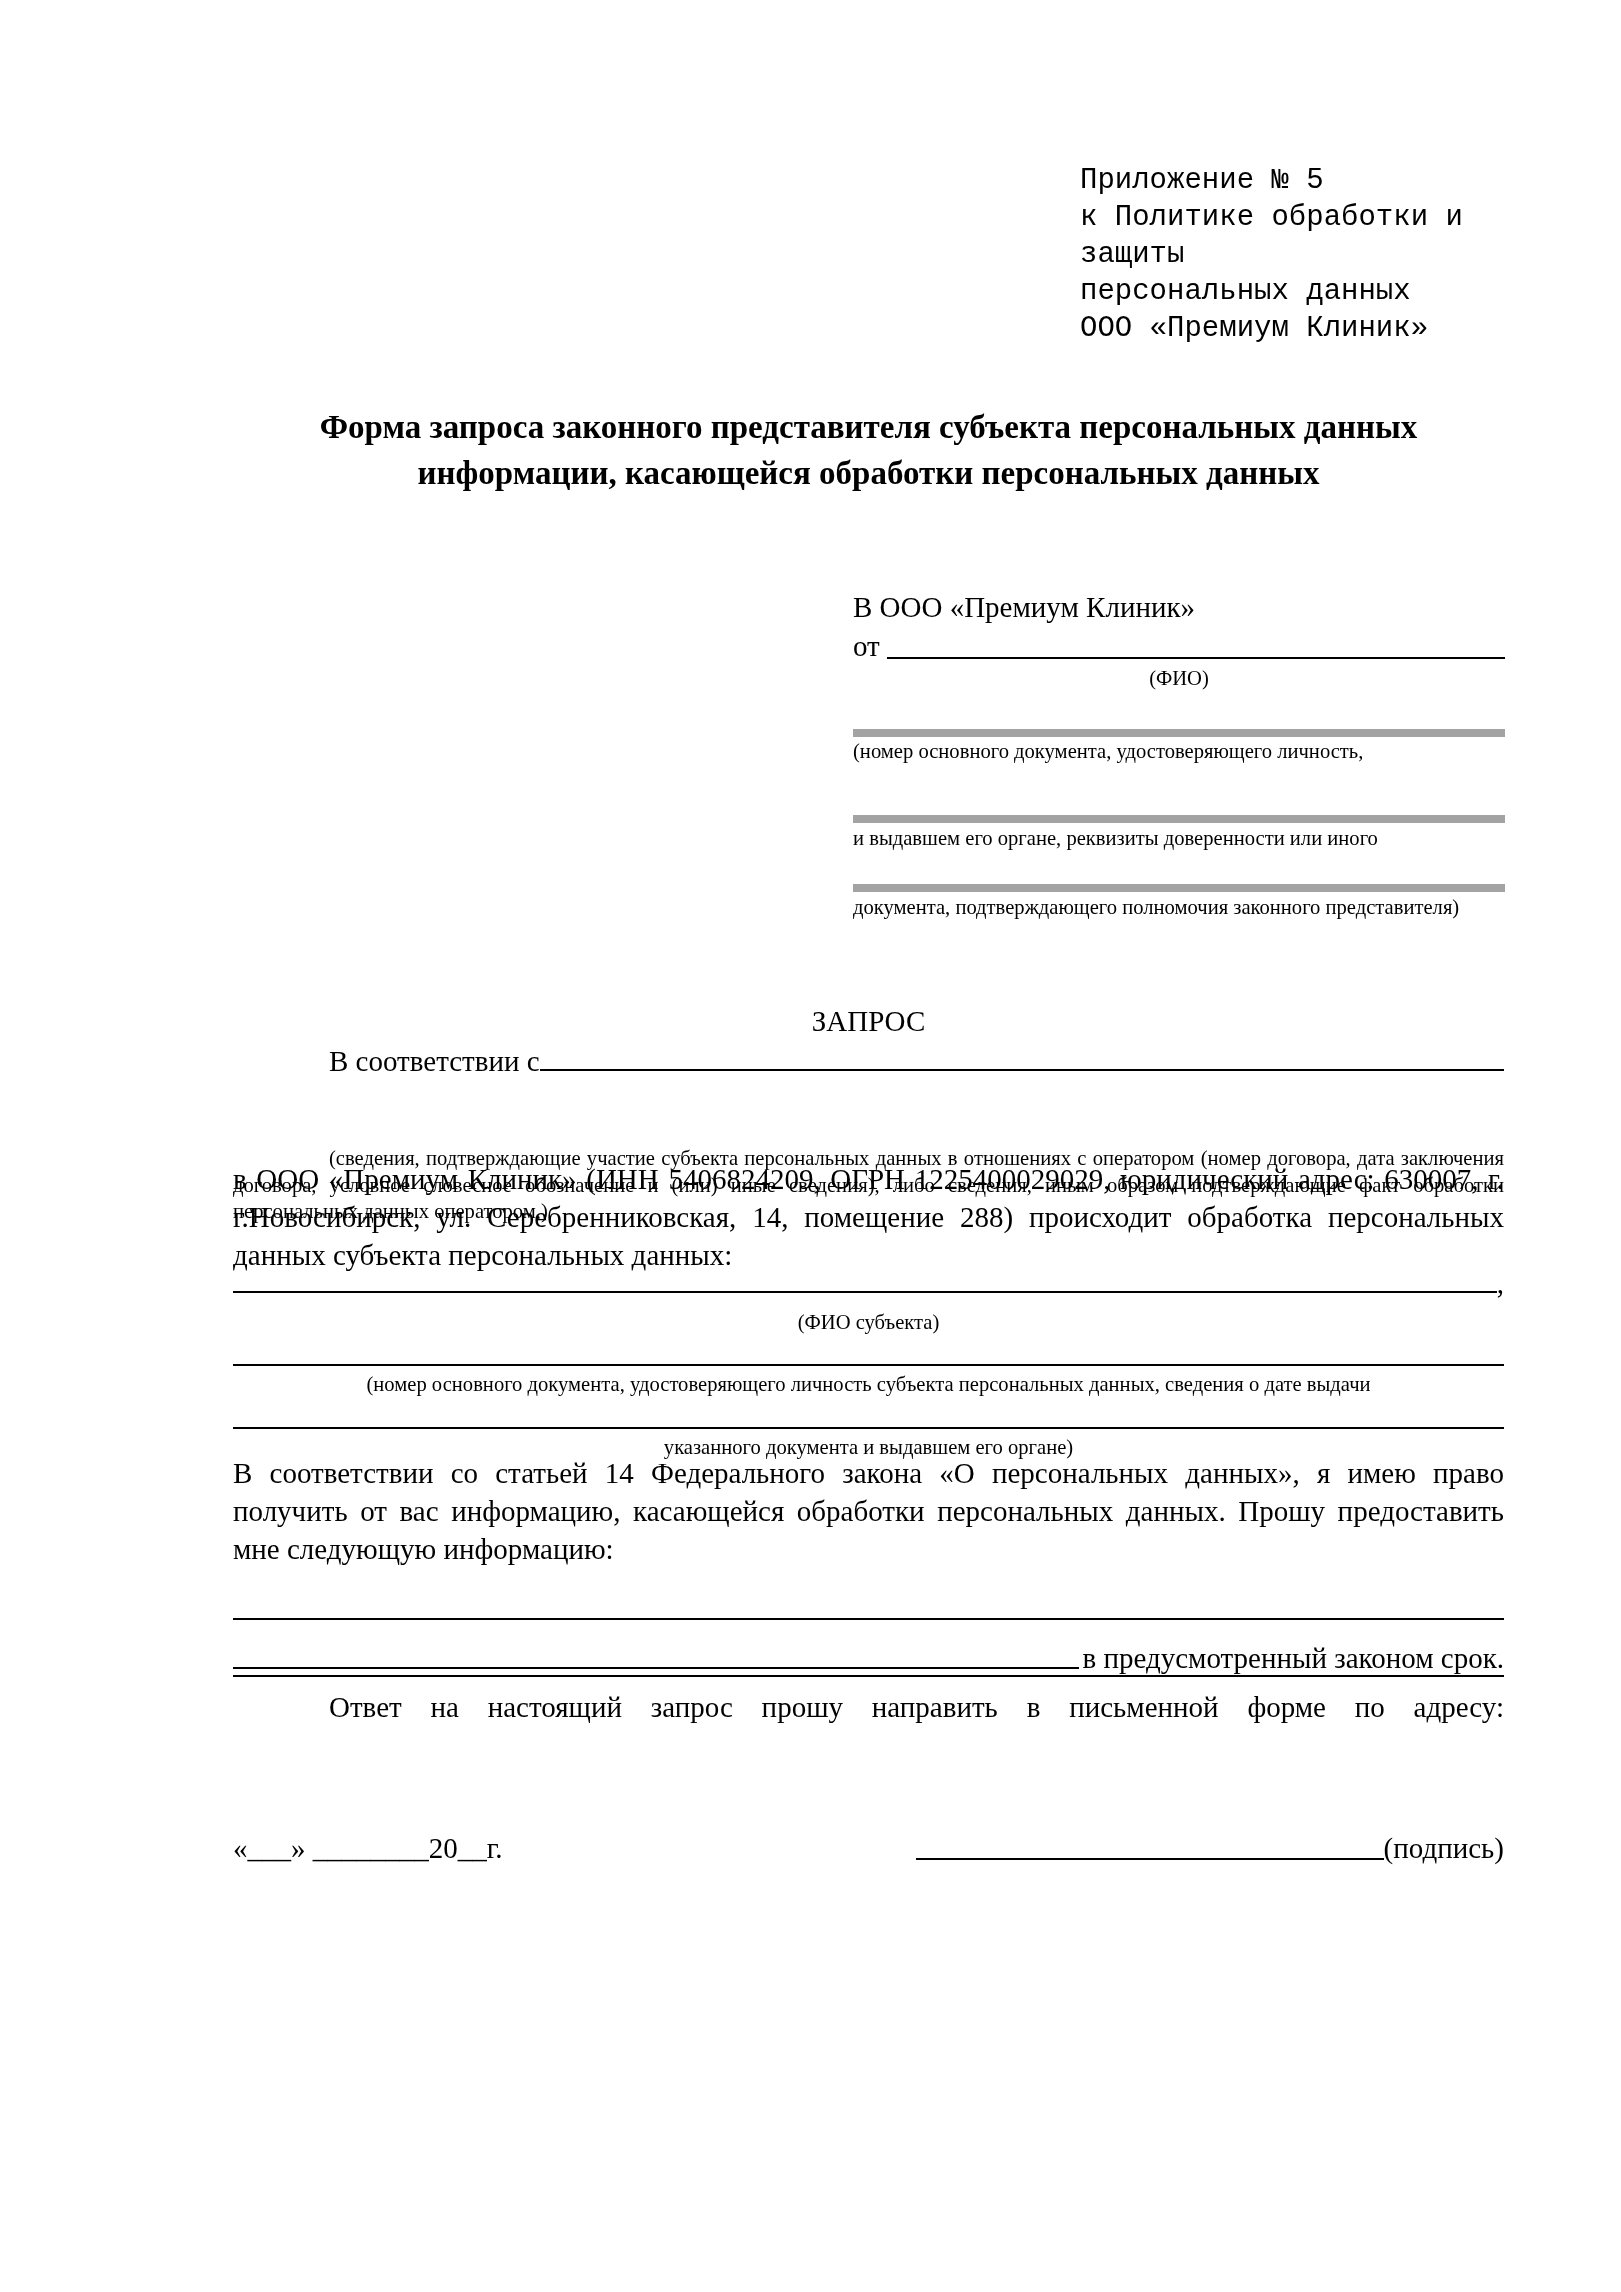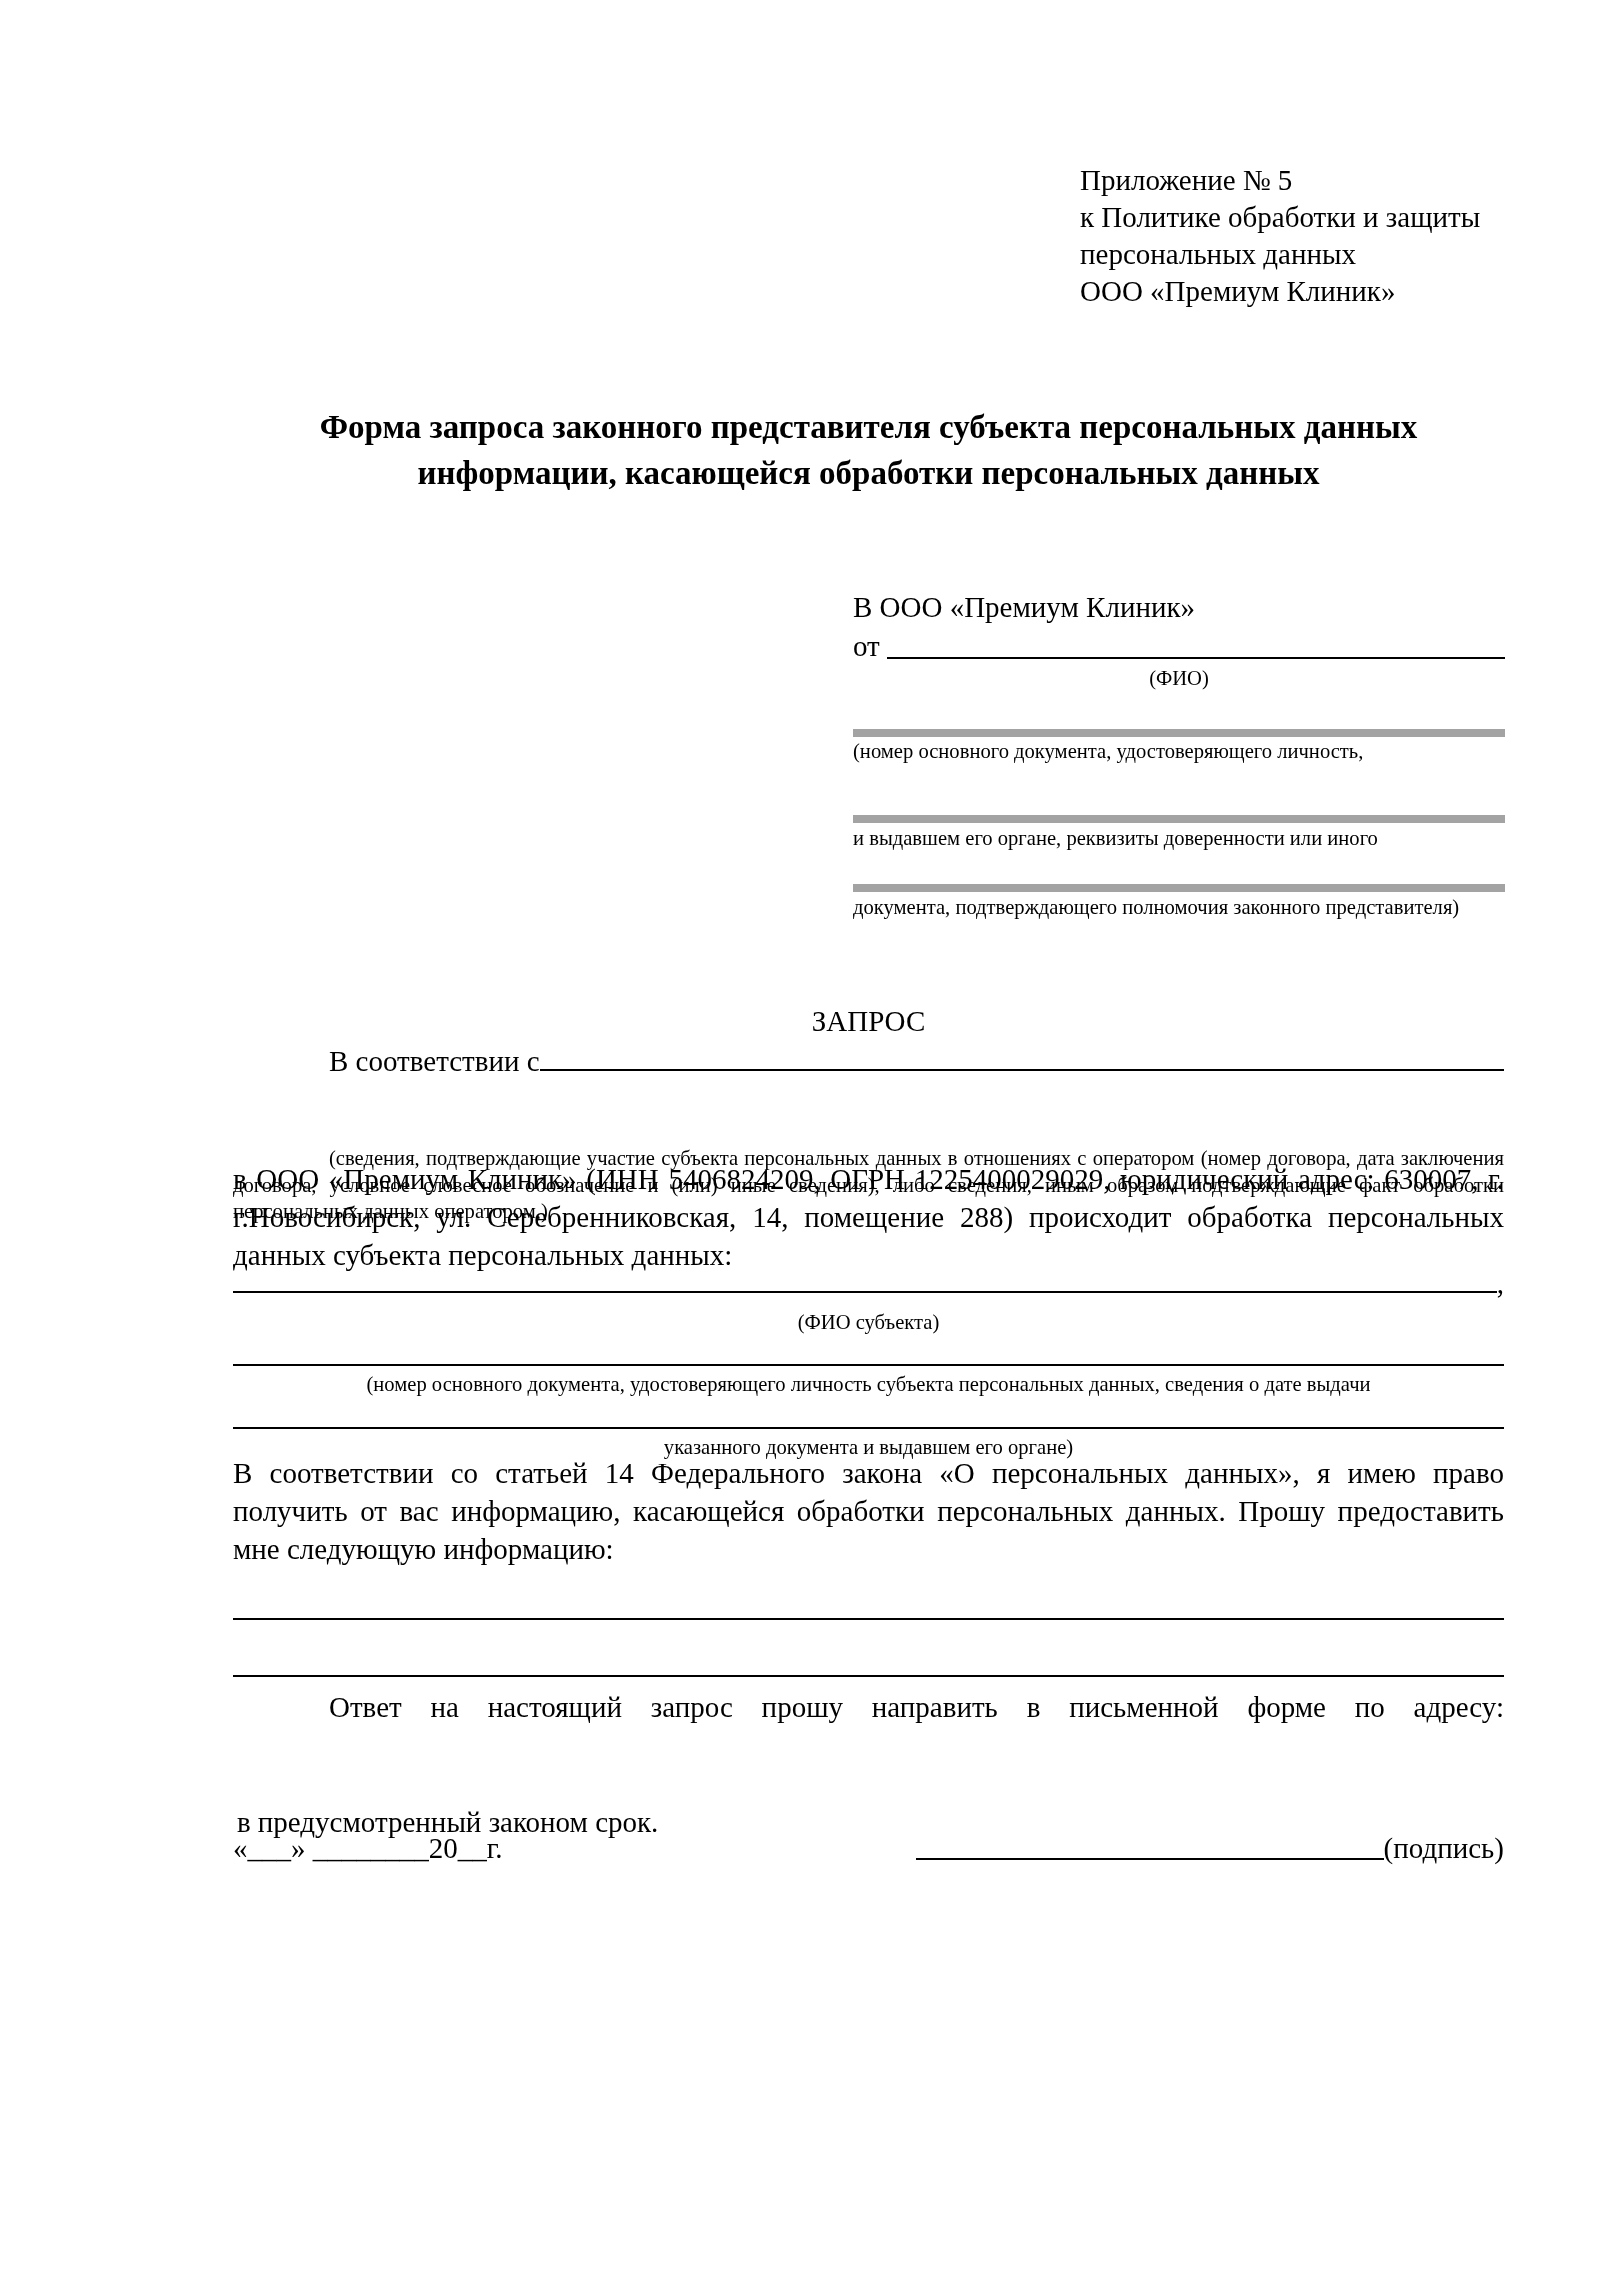--- a/index.html
+++ b/index.html
@@ -5,21 +5,21 @@
   html,body{margin:0;padding:0;background:#fff;}
   .page{
     position:relative;
     width:1621px;height:2293px;
     background:#ffffff;
     font-family:"Liberation Serif","DejaVu Serif",serif;
     font-size:29px;line-height:38px;color:#000;
     overflow:hidden;
   }
   
-  .appendix{position:absolute;left:1080px;top:162px;width:441px;line-height:37px;}
+  .appendix{position:absolute;left:1080px;top:162px;width:441px;line-height:37px;font-family:Liberation Mono, monospace;}
   
   .doc-title{position:absolute;left:233px;top:404px;width:1271px;
     text-align:center;font-weight:bold;font-size:33px;line-height:46px;}
   
   .recipient{position:absolute;left:853px;top:588px;width:652px;}
   .r-row{display:flex;line-height:39px;}
   .fl{flex:1;border-bottom:2px solid #000;align-self:flex-end;margin-bottom:6.9px;}
   .cap{font-size:20.6px;line-height:24.5px;text-align:center;}
   .field{border-top:8px solid #a3a3a3;padding-top:2.9px;font-size:20.6px;line-height:24.5px;text-align:left;}
   .field.f1{margin-top:38px;}
@@ -40,21 +40,21 @@
   .fio-cap{top:1310px;}
   .rule{border-top:2.9px solid #000;height:0;}
   .rule-doc1{top:1364px;}
   .doc-cap1{top:1372px;}
   .rule-doc2{top:1427px;}
   .doc-cap2{top:1435px;}
   .law-para{top:1454px;text-align:justify;}
   .rule-b1{top:1618px;}
   .rule-b2{top:1675px;}
   .answer-l1{top:1688px;text-align:justify;text-align-last:justify;text-indent:96px;}
-  .answer-l2{top:1793px;display:flex;flex-direction:column;}
+  .answer-l2{top:1639px;display:flex;}
   .answer-l2 .fl{border-bottom-width:2.9px;margin-bottom:7.8px;}
   .answer-l2 .tail{white-space:nowrap;padding-left:3.9px;}
   
   .footer-row{top:1829px;display:flex;justify-content:space-between;align-items:flex-end;gap:28px;}
   .sig-group{display:flex;width:588px;}
   .sig-group .fl{border-bottom:2.9px solid #000;}
   .sig-group .sig-cap{white-space:nowrap;}
 </style>
 </head>
 <body>

